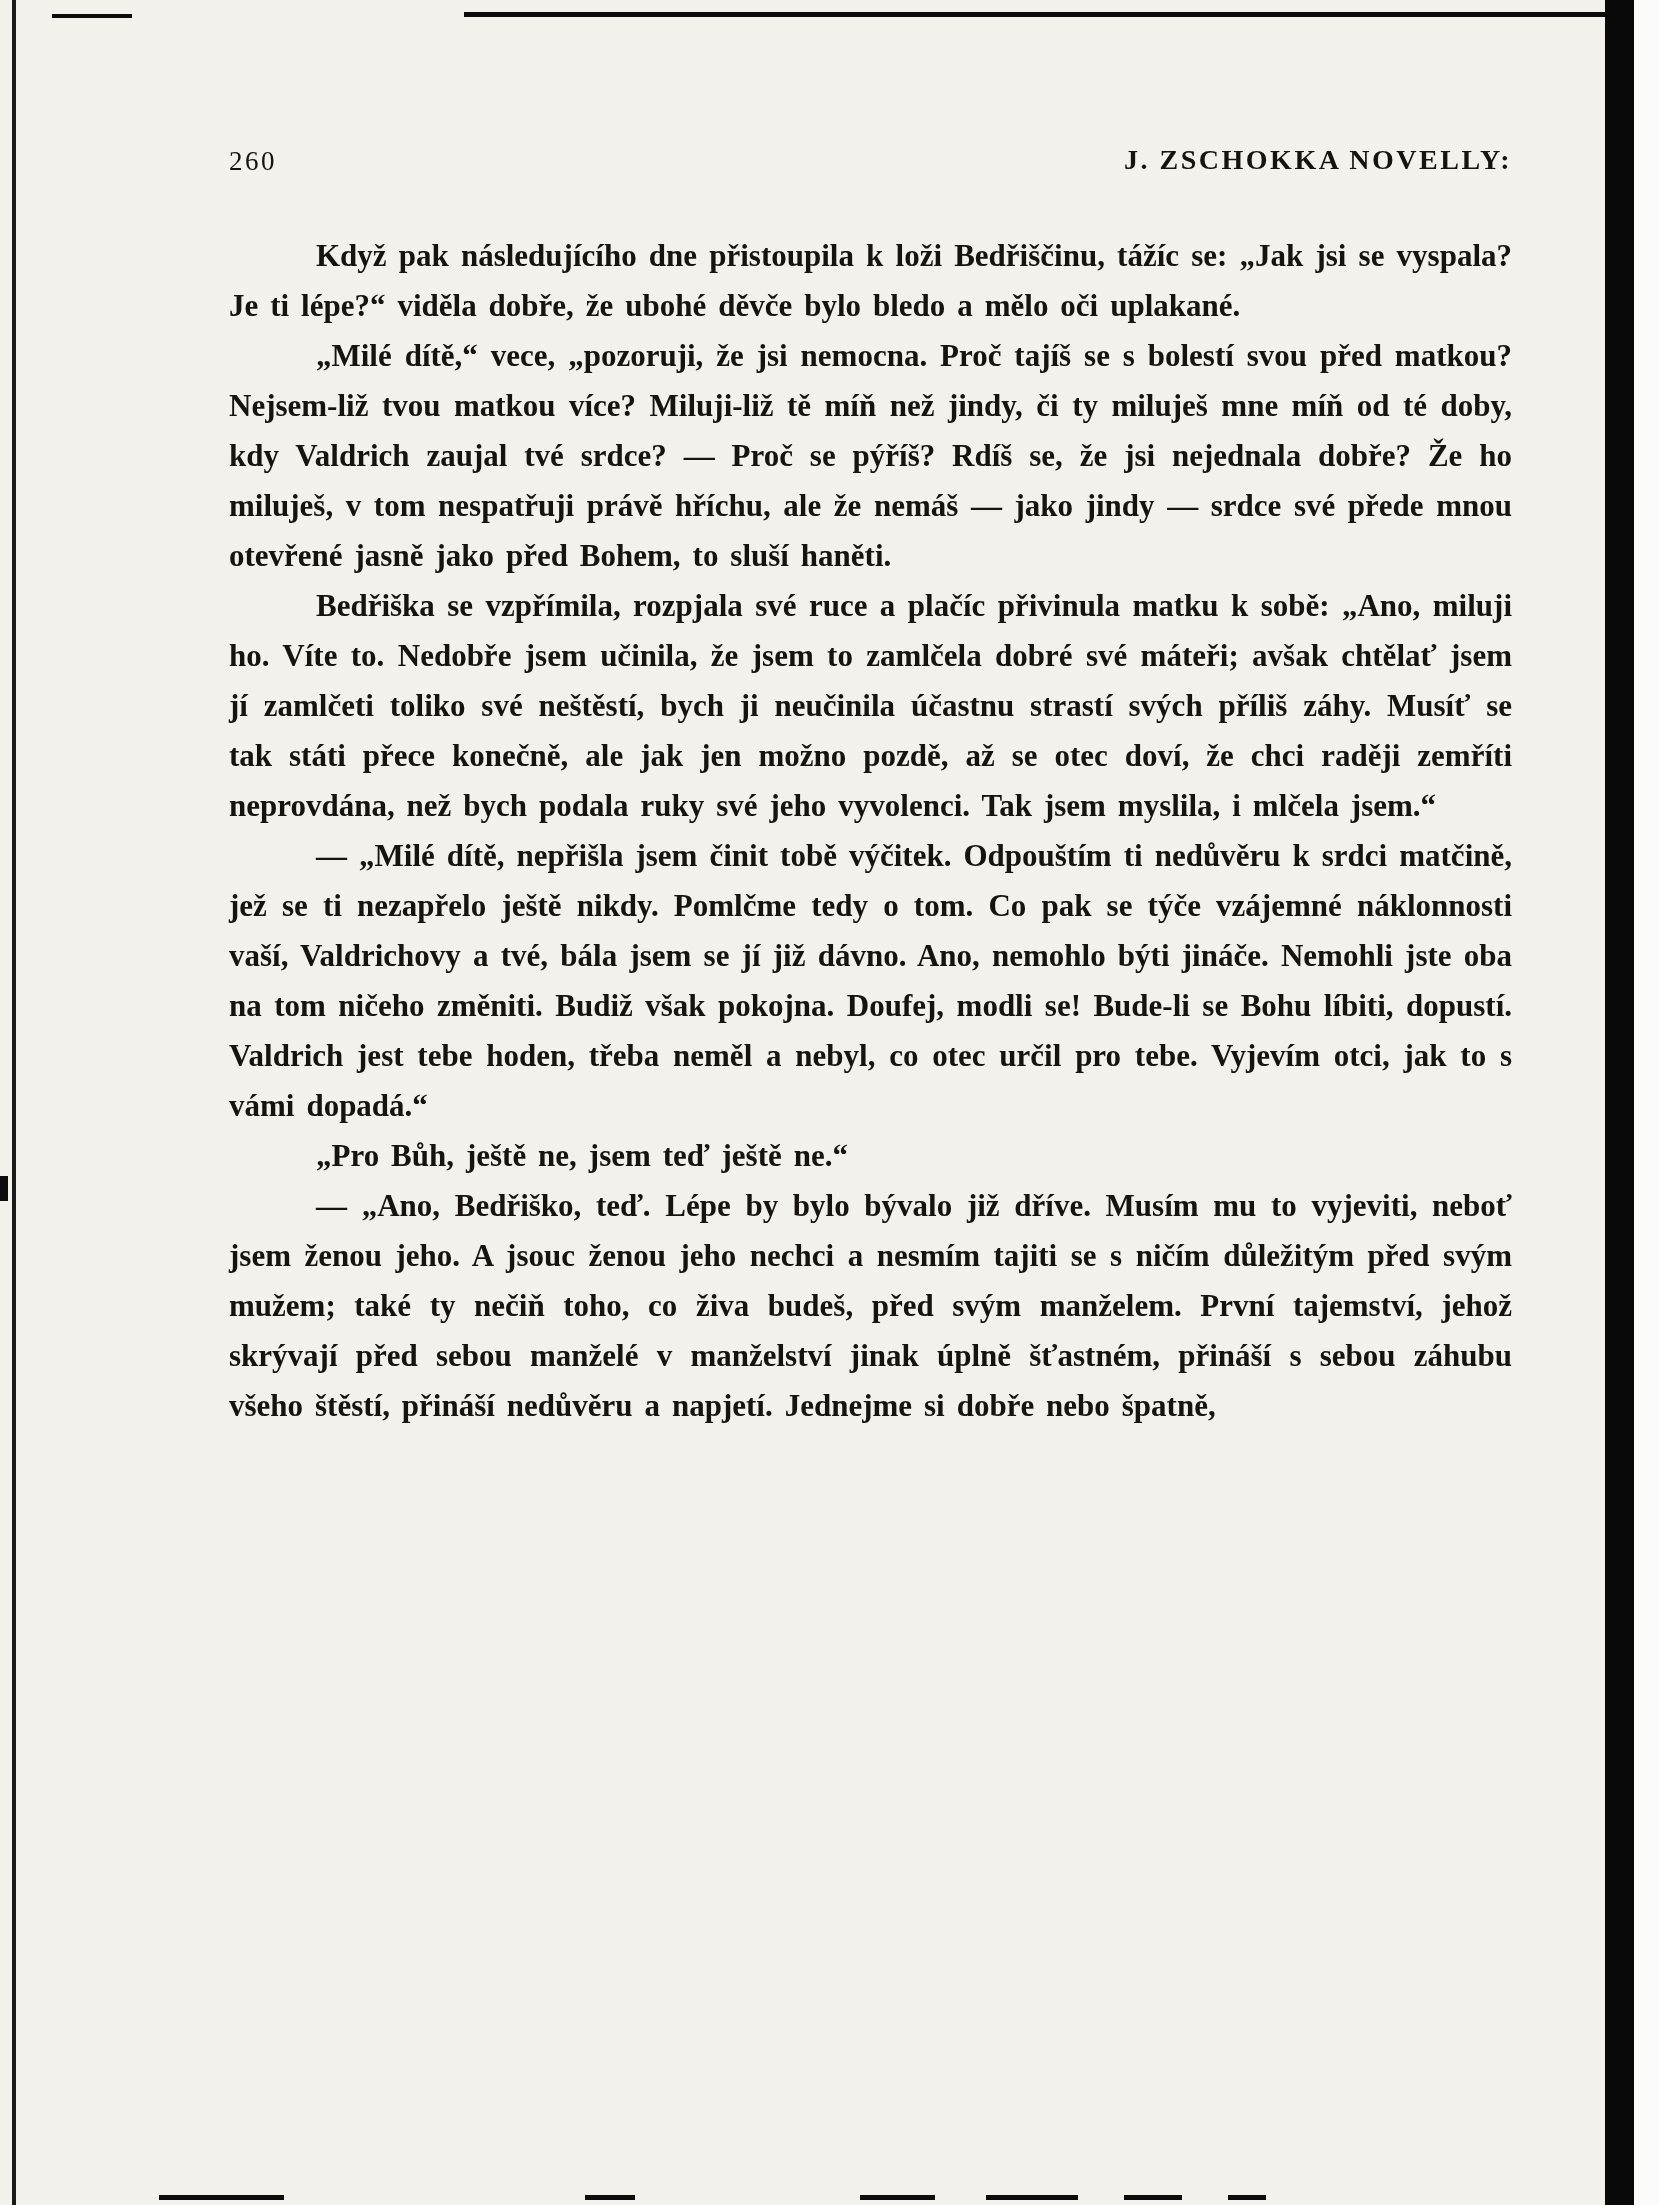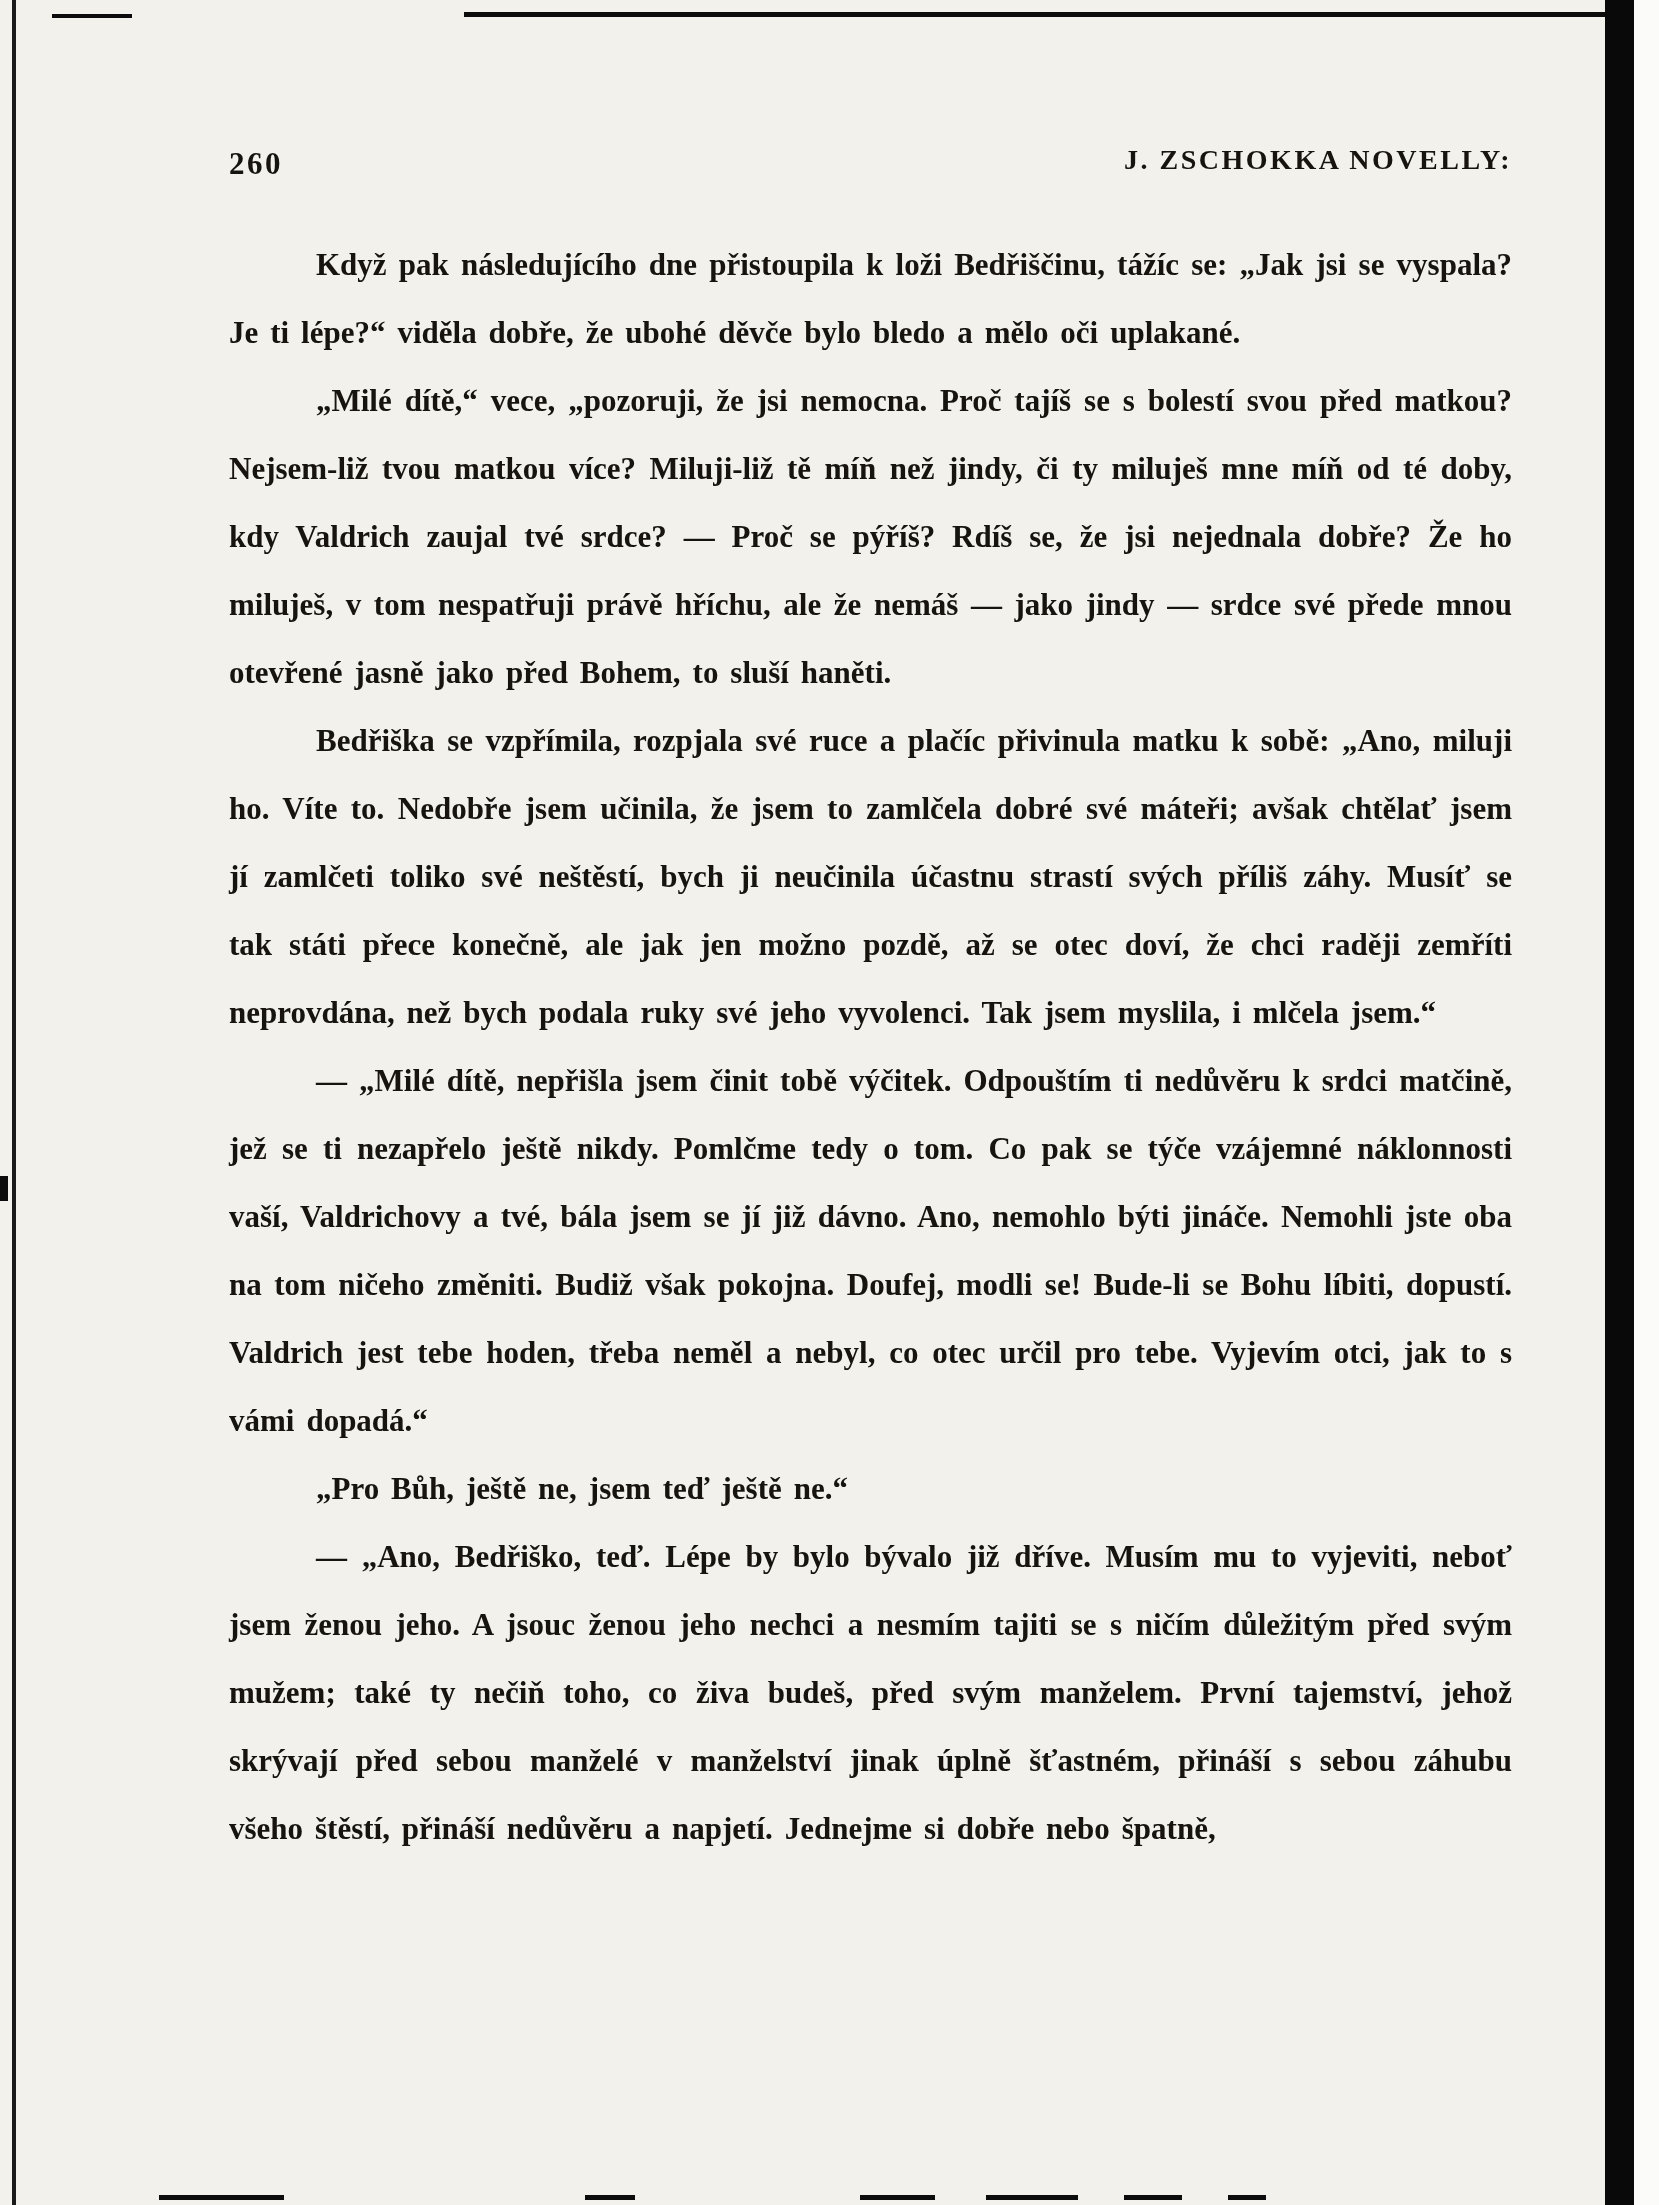--- a/index.html
+++ b/index.html
@@ -37,40 +37,40 @@
     position: absolute;
     top: 144px;
     left: 229px;
     width: 1283px;
     height: 42px;
   }
   .page-number {
     position: absolute;
     left: 0;
     top: 1.7px;
-    font-size: 31px;
+    font-size: 27px;
     letter-spacing: 2.5px;
-    font-weight: 700;
+    font-weight: 400;
   }
   .running-title {
     display: block;
     text-align: right;
     font-size: 28px;
     font-weight: 700;
     letter-spacing: 2.5px;
     white-space: nowrap;
   }
 
   .body-text {
     position: absolute;
     top: 231px;
     left: 229px;
     width: 1283px;
     font-size: 31px;
-    line-height: 68px;
+    line-height: 50px;
     font-weight: 700;
     text-align: justify;
     word-spacing: 4.2px;
     hyphens: auto;
   }
   .body-text p {
     margin: 0;
     text-indent: 87px;
   }
 </style>

